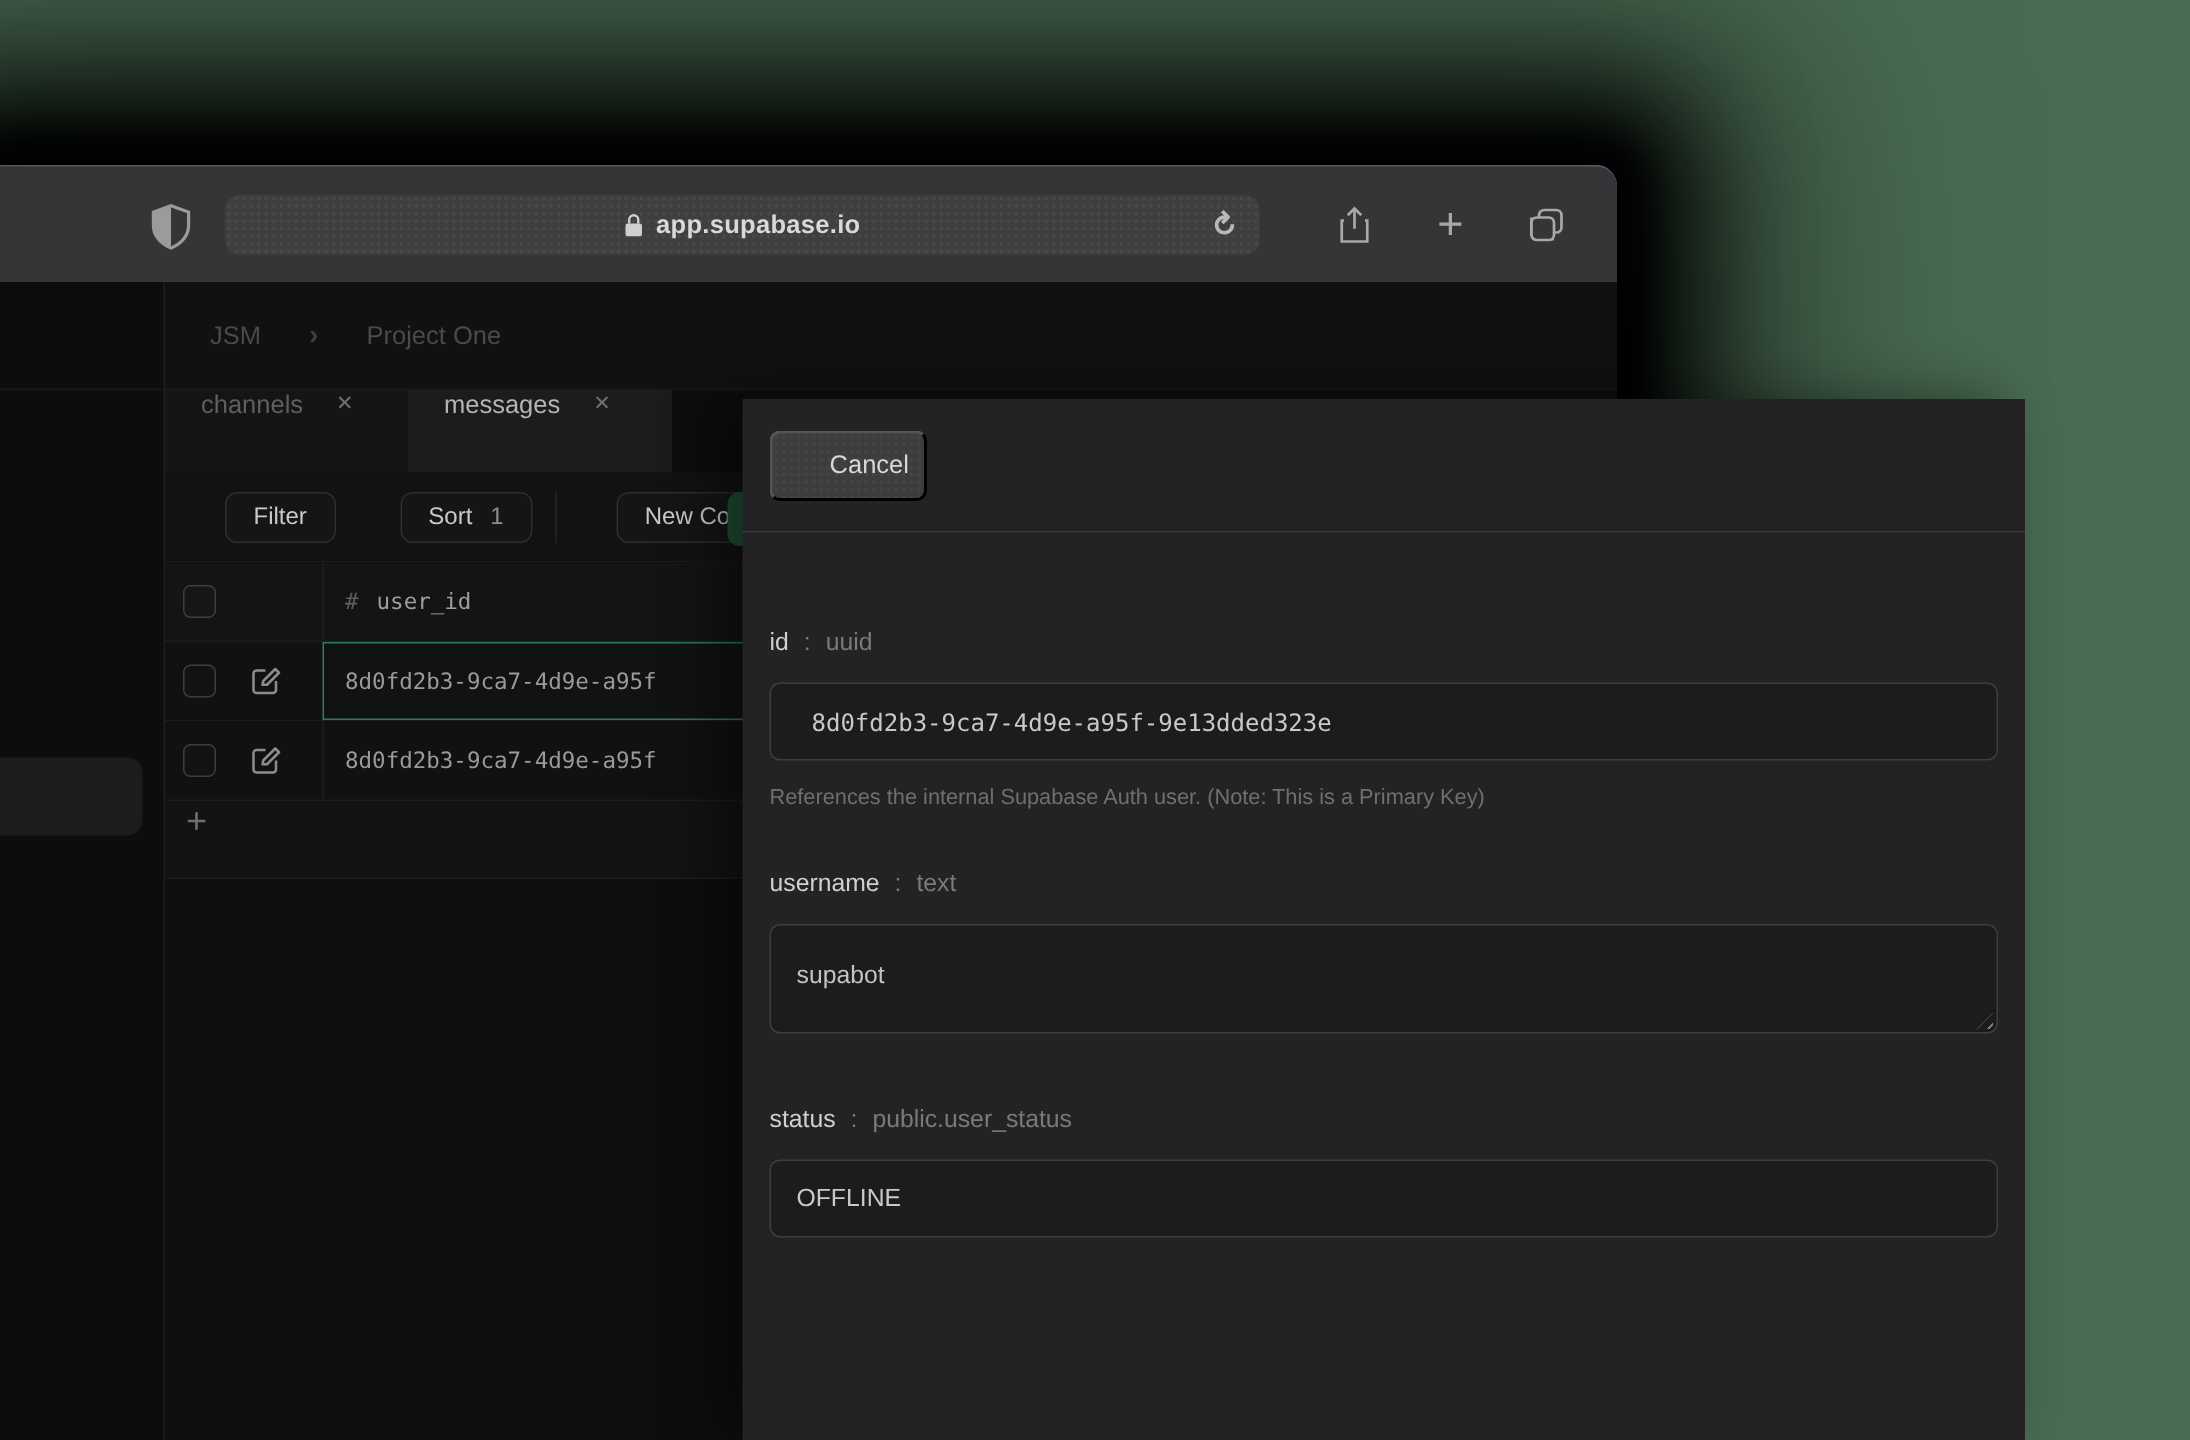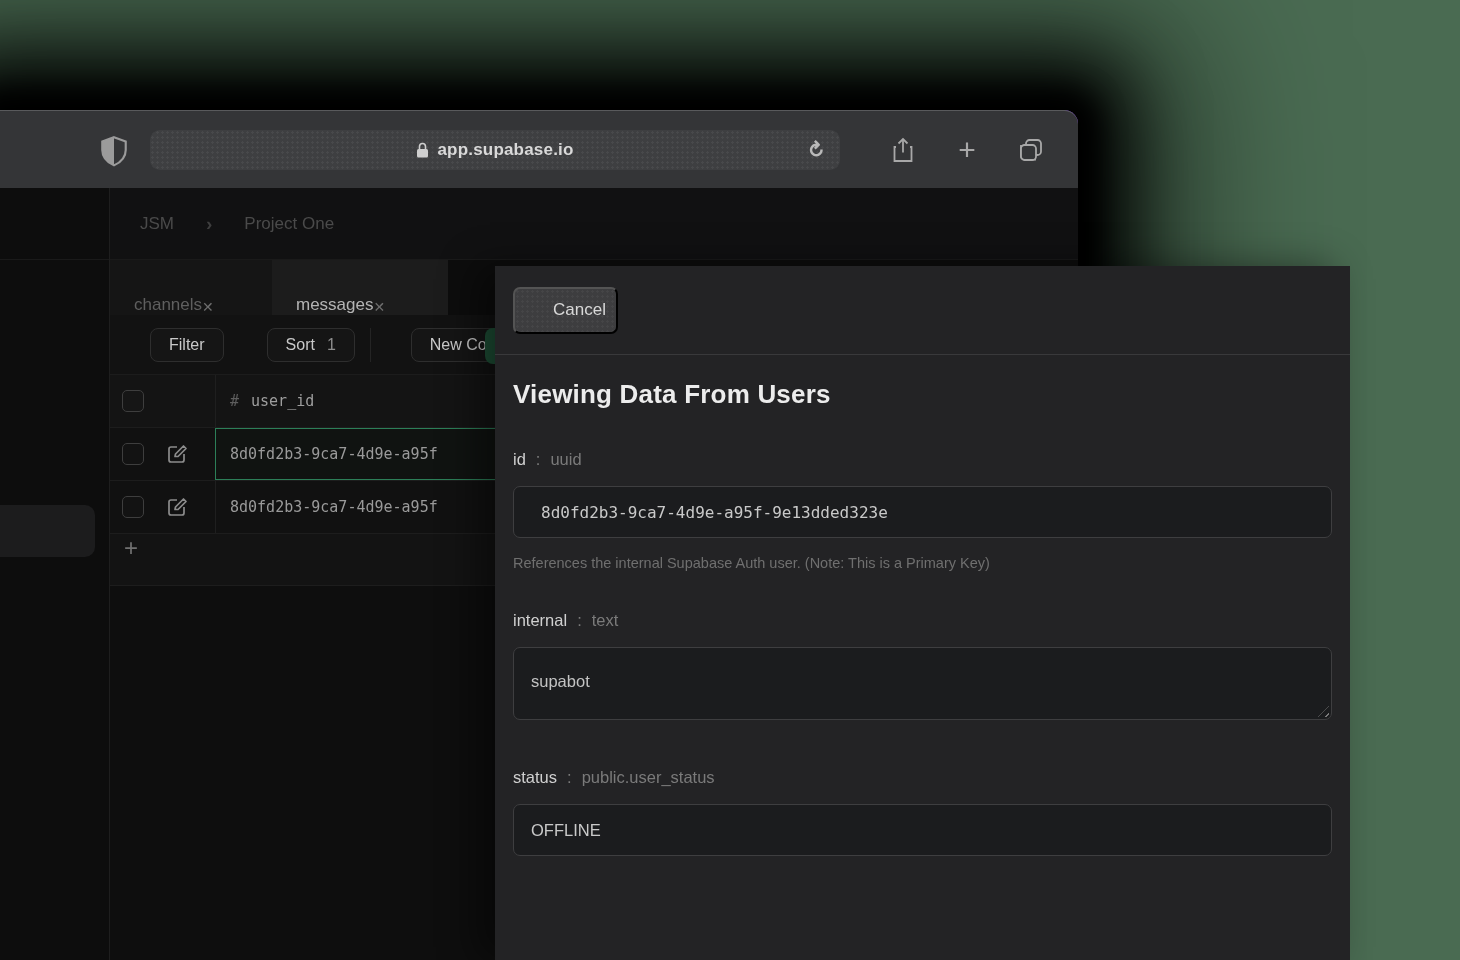--- a/index.html
+++ b/index.html
@@ -58,21 +58,21 @@
   
   .app-header {
     height:72px; background:#111112; border-bottom:1px solid #1a1a1a;
     display:flex; align-items:center; padding-left:30px; gap:32px;
   }
   .crumb { color:#4a4a4a; font-size:17px; }
   .crumb-sep { color:#3e3e3e; font-size:19px; font-weight:700; }
   
   .tabbar { height:55px; background:#0d0d0d; display:flex; align-items:stretch; }
   .tab {
-    display:flex; align-items:flex-end; padding:0 24px; font-size:17px;
+    display:flex; align-items:flex-start; gap:22px; padding:0 24px; font-size:17px;
   }
   .tab.inactive { background:#151515; color:#5f5f5f; width:162px; }
   .tab.active   { background:#1c1c1c; color:#b4b4b4; width:176px; }
   .tab .x { font-size:14px; color:#6e6e6e; }
   
   .toolbar {
     height:60px; background:#121212; border-bottom:1px solid #1c1c1c;
     display:flex; align-items:center; padding-left:12px; position:relative;
   }
   .tbtn {
@@ -276,32 +276,31 @@
       </div>
     </div>
 
     <aside class="panel">
 
       <div class="panel-head">
         <button class="cancel-btn">Cancel</button>
       </div>
 
       <div class="panel-body">
-        <h1 class="panel-title">Viewing Data From Users</h1>
 
         <div class="field-label m-label1">
           <span class="fname">id</span>
           <span class="ftype">:</span>
           <span class="ftype">uuid</span>
         </div>
         <div class="f-input mono m-input">8d0fd2b3-9ca7-4d9e-a95f-9e13dded323e</div>
         <div class="helper m-helper">References the internal Supabase Auth user. (Note: This is a Primary Key)</div>
 
         <div class="field-label m-label2">
-          <span class="fname">internal</span>
+          <span class="fname">username</span>
           <span class="ftype">:</span>
           <span class="ftype">text</span>
         </div>
         <div class="f-textarea m-input">
           <span>supabot</span>
           <span class="resize-handle"></span>
         </div>
 
         <div class="field-label m-label3">
           <span class="fname">status</span>

